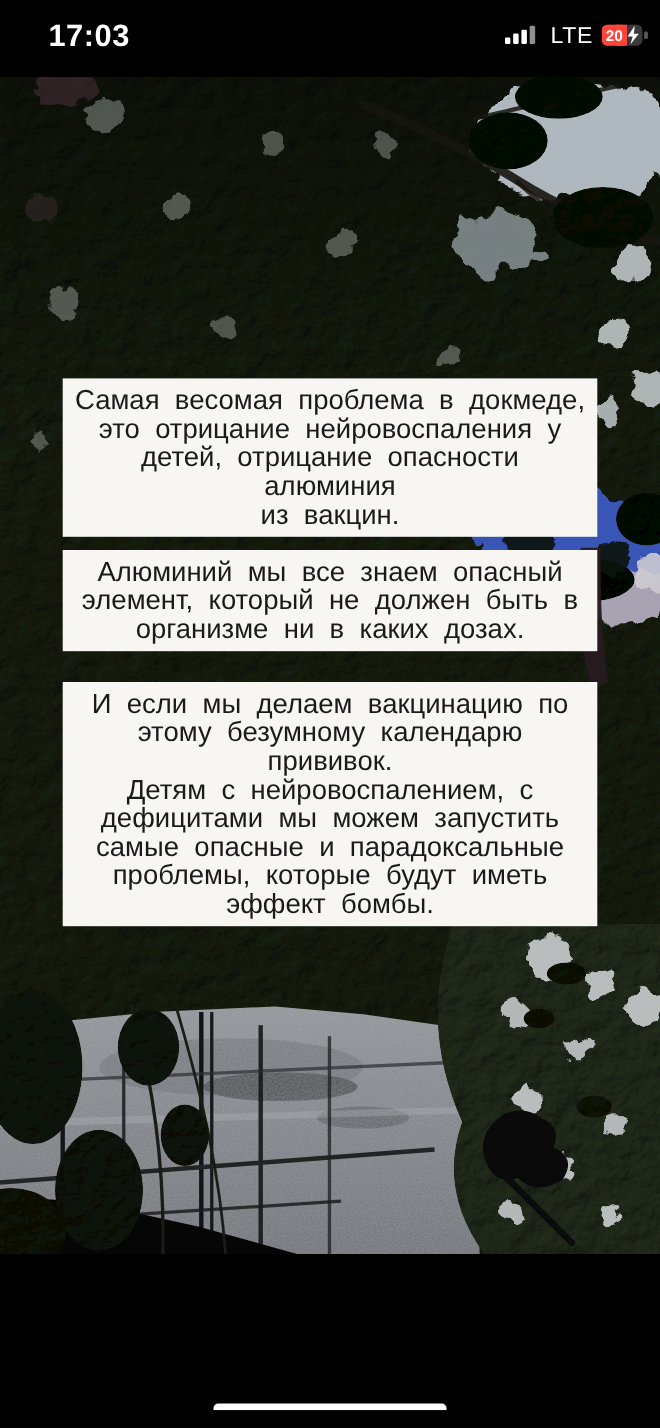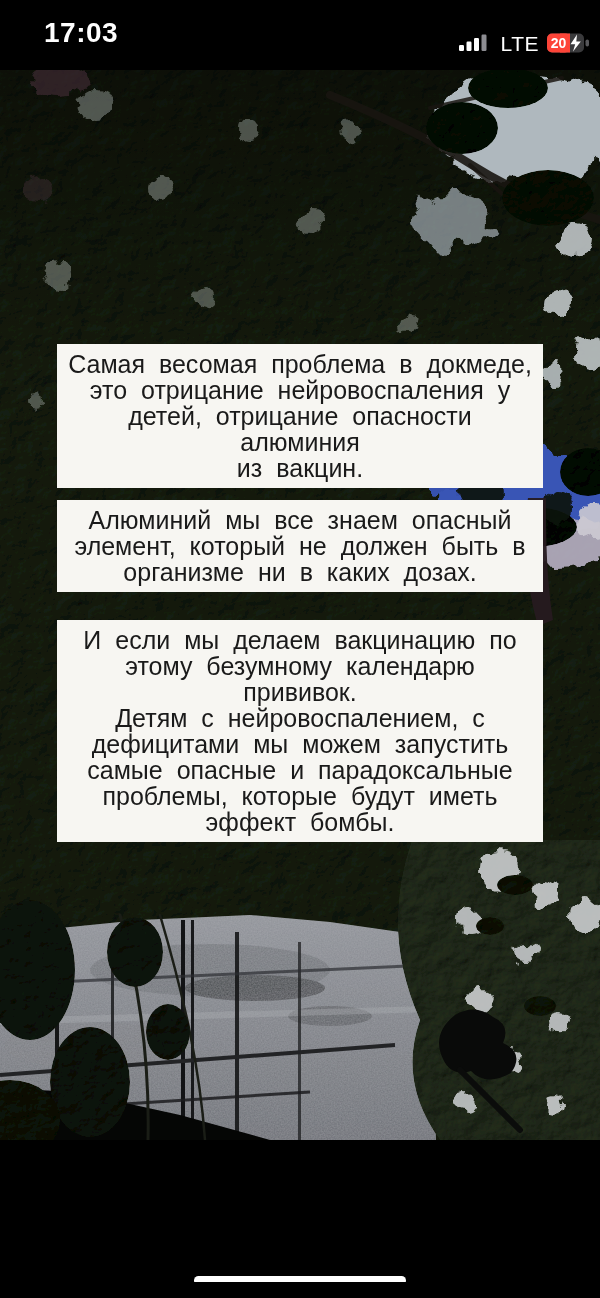--- a/index.html
+++ b/index.html
@@ -3,21 +3,21 @@
 <meta charset="utf-8">
 <style>
   html,body{margin:0;padding:0;background:#000;}
   .screen{
     position:relative;width:600px;height:1282px;background:#000;overflow:hidden;
     font-family:"Liberation Sans",sans-serif;
   }
   
   .status-bar{position:absolute;top:0;left:0;width:600px;height:70px;background:#000;}
   .time{position:absolute;left:44px;top:17px;color:#fff;font-size:28px;font-weight:600;letter-spacing:.5px;}
-  .status-right{position:absolute;right:9px;top:32px;display:flex;align-items:flex-end;gap:8px;}
+  .status-right{position:absolute;right:9px;top:21px;display:flex;align-items:flex-end;gap:8px;}
   .lte{color:#fff;font-size:21px;font-weight:500;letter-spacing:.5px;line-height:1;}
   
   .photo{position:absolute;top:70px;left:0;width:600px;height:1070px;overflow:hidden;background:#10140d;}
   .photo svg{position:absolute;top:0;left:0;}
   
   .text-block{
     position:absolute;left:57px;width:486px;box-sizing:border-box;
     background:#f7f6f2;color:#1a1a1a;
     font-size:25px;line-height:26px;font-weight:400;
     text-align:center;white-space:pre-line;word-spacing:7px;

